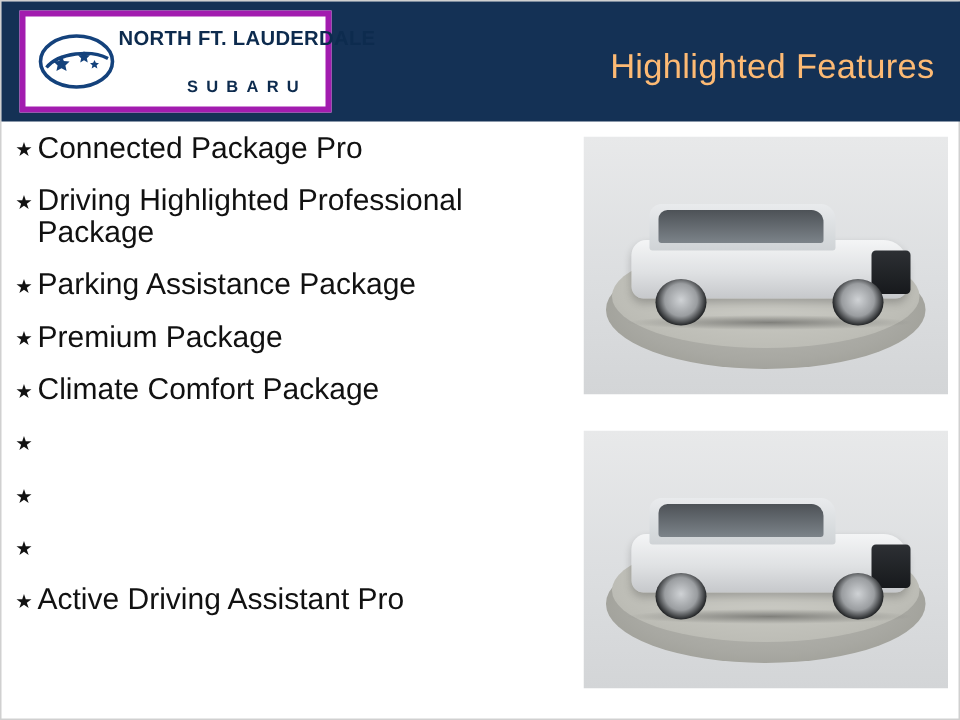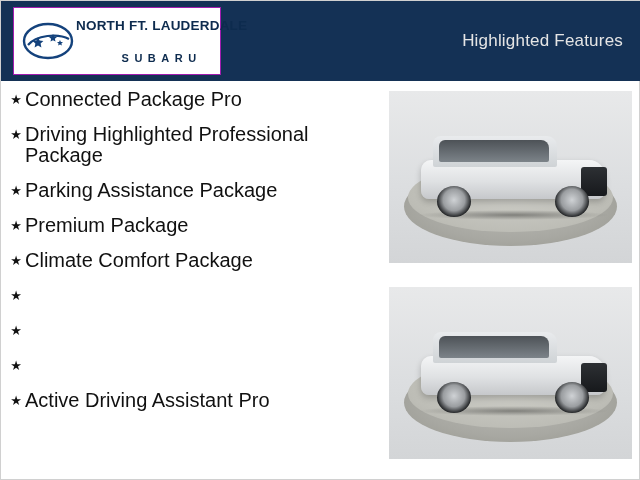--- a/index.html
+++ b/index.html
@@ -32,21 +32,21 @@
     display: flex;
     align-items: center;
   }
   .logo-box {
     position: absolute;
     left: 12px;
     top: 6px;
     width: 208px;
     height: 68px;
     background: #ffffff;
-    border: 1px solid #a21caf;
+    border: 4px solid #a21caf;
     display: flex;
     align-items: center;
     justify-content: flex-start;
     box-sizing: border-box;
   }
   .logo-mark {
     position: relative;
     width: 52px;
     height: 52px;
     margin-left: 8px;
@@ -71,22 +71,22 @@
     font-weight: bold;
     color: #0d2b4e;
     letter-spacing: 5.5px;
     text-align: center;
     white-space: nowrap;
   }
   .header-title {
     position: absolute;
     right: 18px;
     top: 30px;
-    color: #e5e5e5;
-    font-size: 17px;
+    color: #fdba74;
+    font-size: 23px;
     letter-spacing: 0.2px;
     white-space: nowrap;
   }
   
   .features {
     position: absolute;
     left: 6px;
     top: 88px;
     width: 370px;
   }

